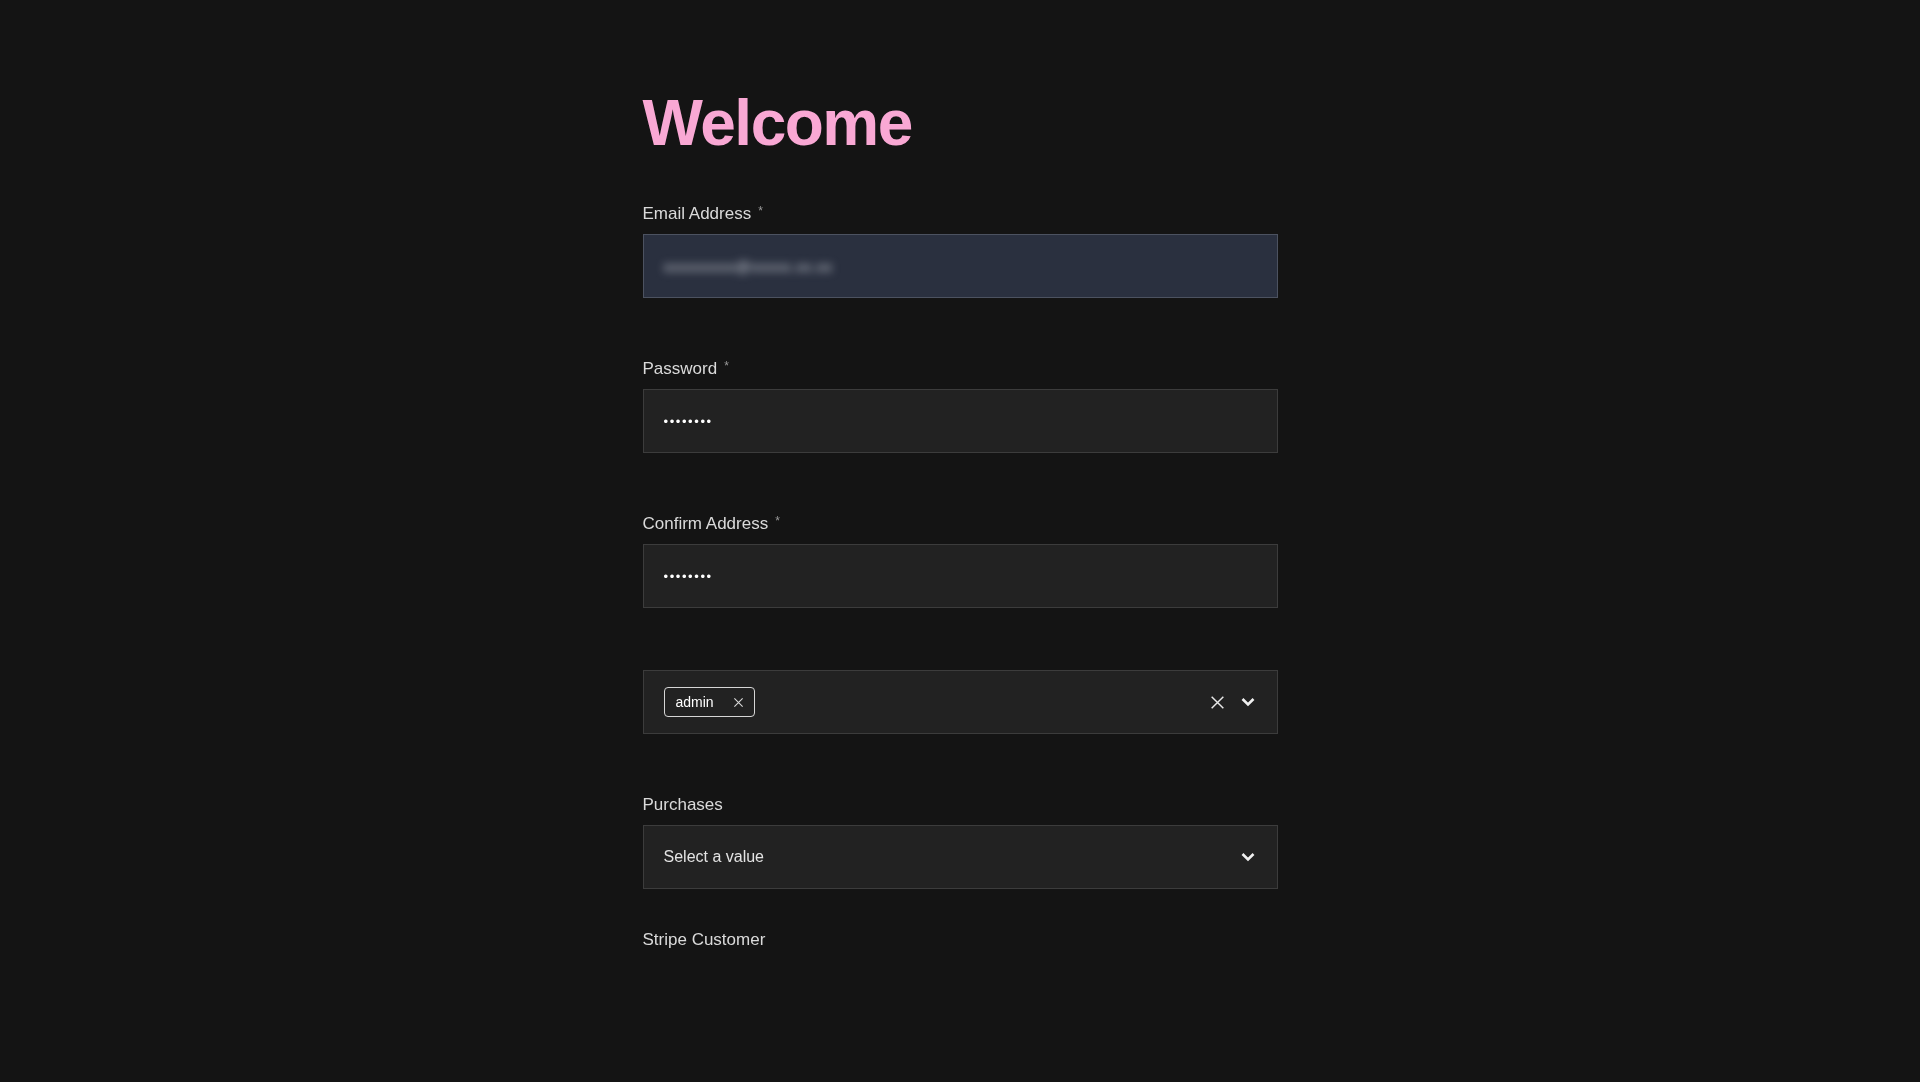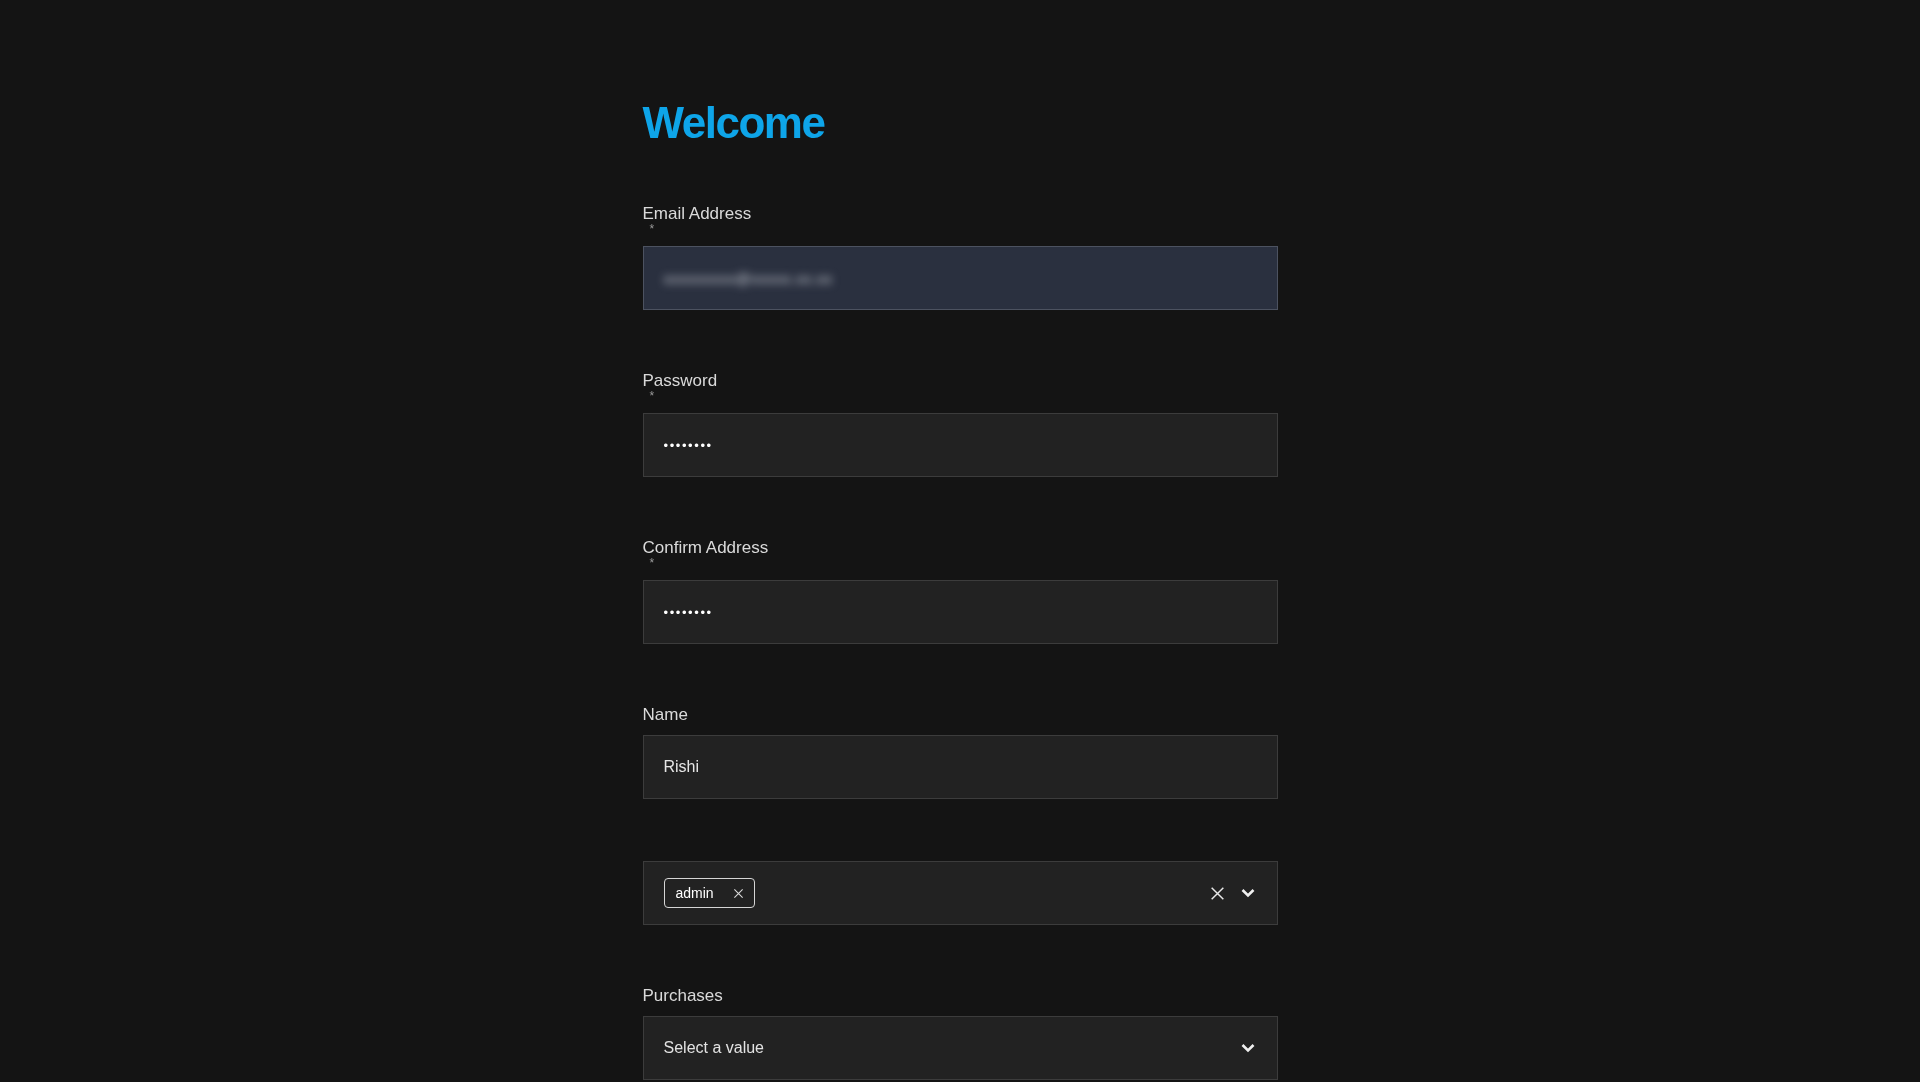--- a/index.html
+++ b/index.html
@@ -8,42 +8,41 @@
     background: #141414;
     overflow: hidden;
     font-family: "Liberation Sans", sans-serif;
   }
   .wrap {
     width: 635px;
     margin: 0 auto;
     padding-top: 86px;
   }
   .page-title {
-    font-size: 44px;
+    font-size: 64px;
     font-weight: 700;
     line-height: 74px;
     letter-spacing: -1.5px;
-    color: #0ea5e9;
+    color: #f9a8d4;
   }
   .page-subtitle {
     margin-top: 34px;
     font-size: 17px;
     line-height: 24px;
     color: #e8e8e8;
   }
   .field-group { margin-top: 62px; }
   .field-group:first-of-type { margin-top: 45px; }
   .field-label {
     display: flex;
     align-items: flex-start;
     font-size: 17px;
     line-height: 18px;
     color: #dadada;
     margin-bottom: 11px;
-    flex-direction: column;
   }
   .required-star {
     font-size: 12px;
     line-height: 12px;
     color: #9a9a9a;
     margin-left: 7px;
     margin-top: 0px;
   }
   .input-box, .text-input {
     width: 635px;
@@ -122,26 +121,20 @@
   </div>
 
   <div class="field-group">
     <div class="field-label">
       <span>Confirm Address</span>
       <span class="required-star">*</span>
     </div>
     <input class="text-input masked" type="text" readonly="" value="••••••••" style="">
   </div>
 
-  <div class="field-group">
-    <div class="field-label">
-      <span>Name</span>
-    </div>
-    <input class="text-input" type="text" value="Rishi" style="">
-  </div>
 
   <div class="field-group">
     <div class="input-box select-box">
       <div class="select-left">
         <span class="chip">
           <span>admin</span>
           <span class="icon-btn">
             <svg width="11" height="11" viewBox="0 0 12 12">
               <path d="M1.5 1.5 L10.5 10.5 M10.5 1.5 L1.5 10.5" stroke="#d8d8d8" stroke-width="1.2" fill="none"></path>
             </svg>

